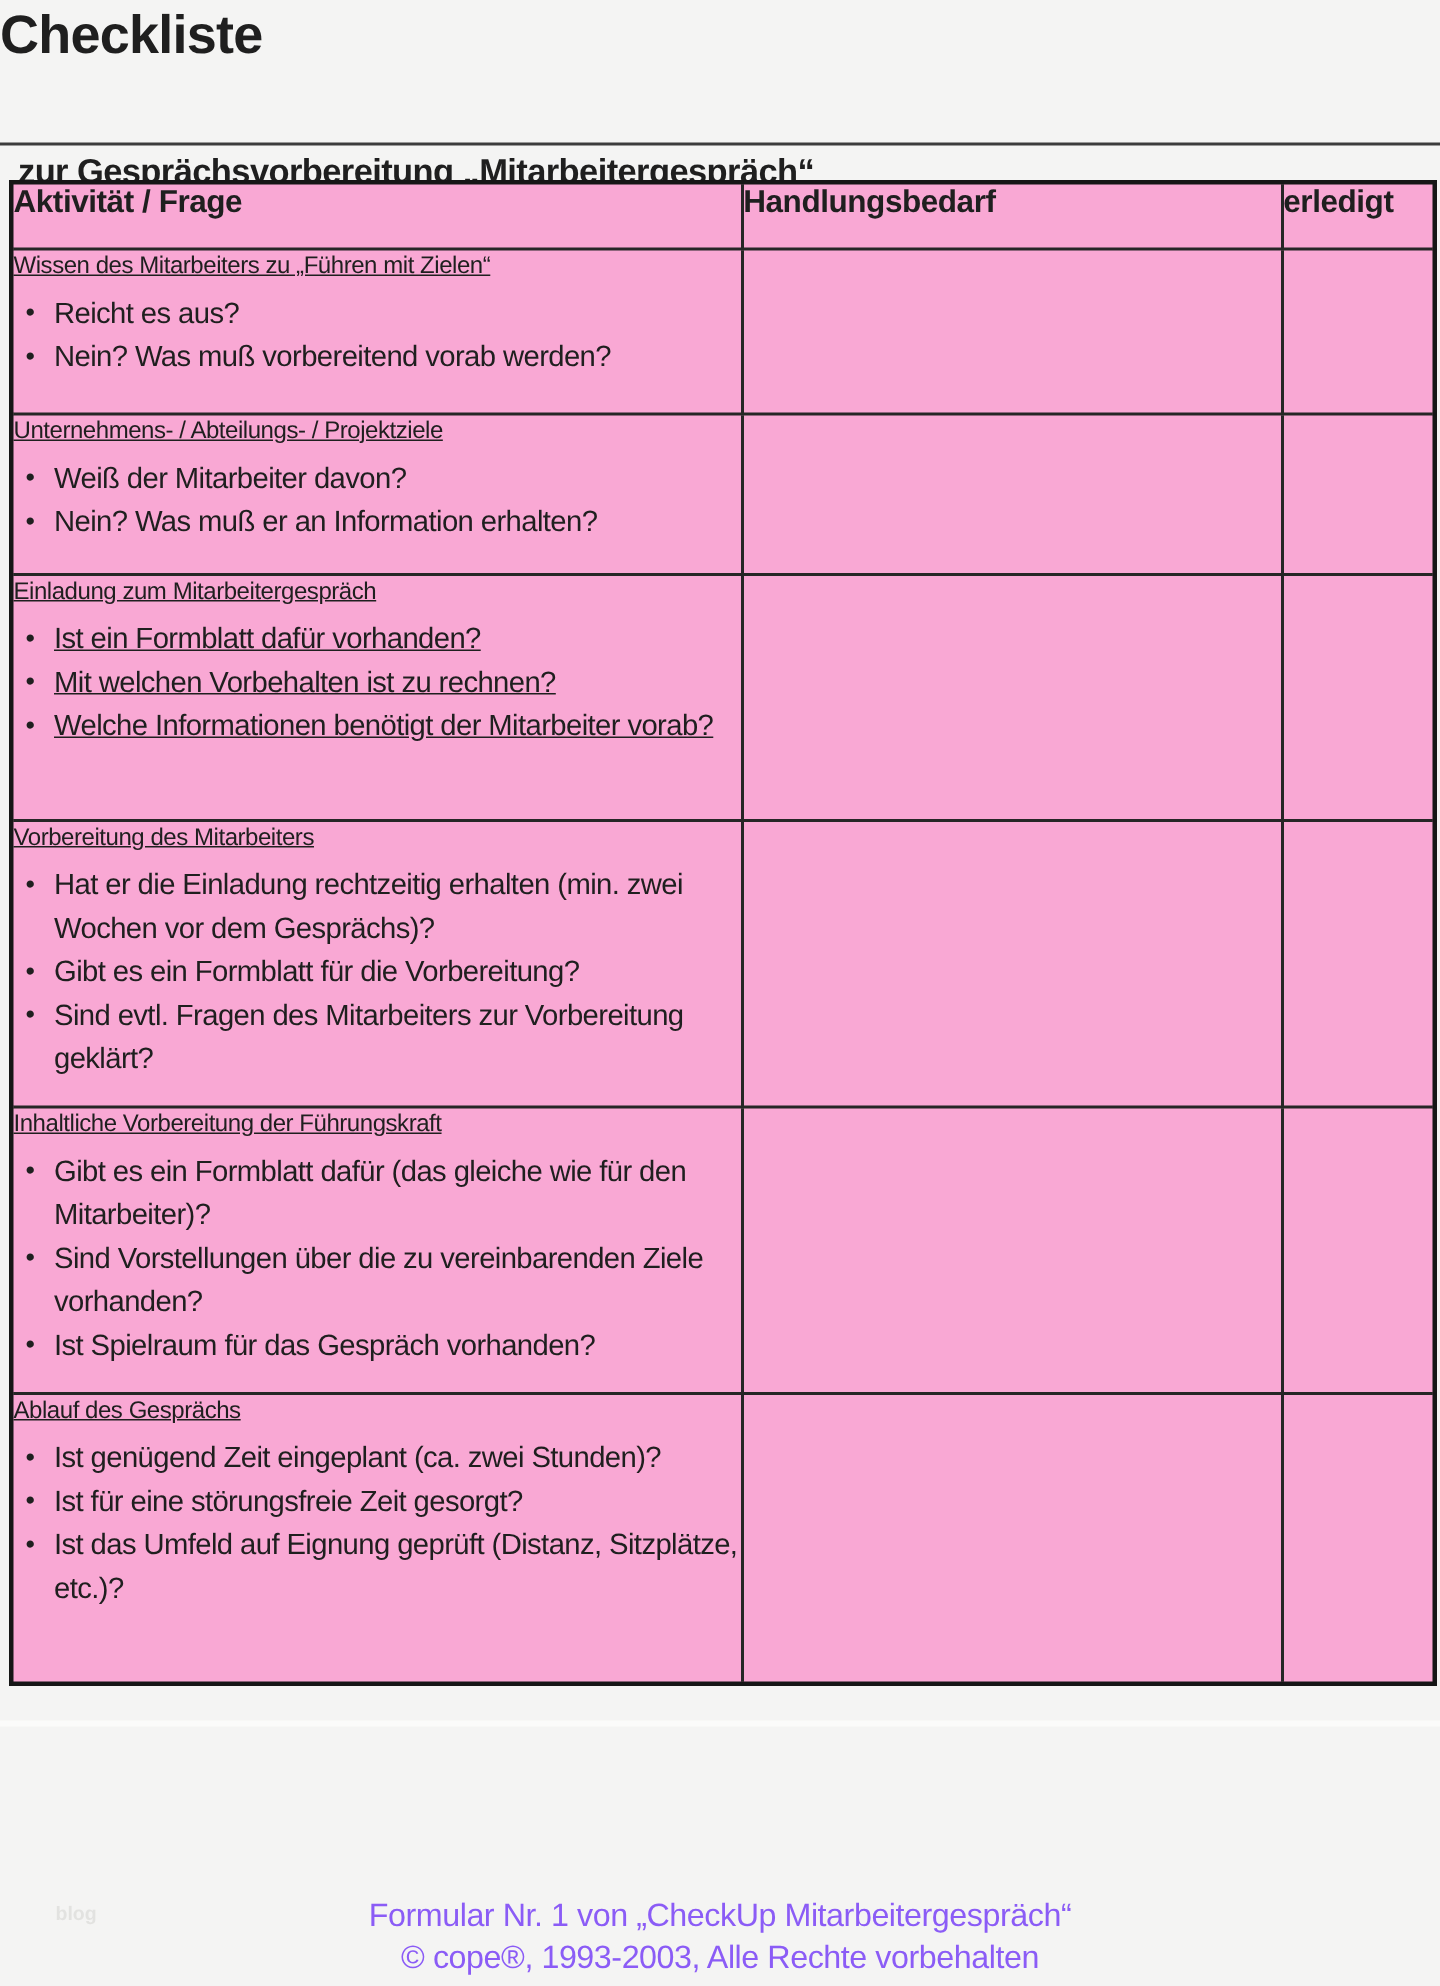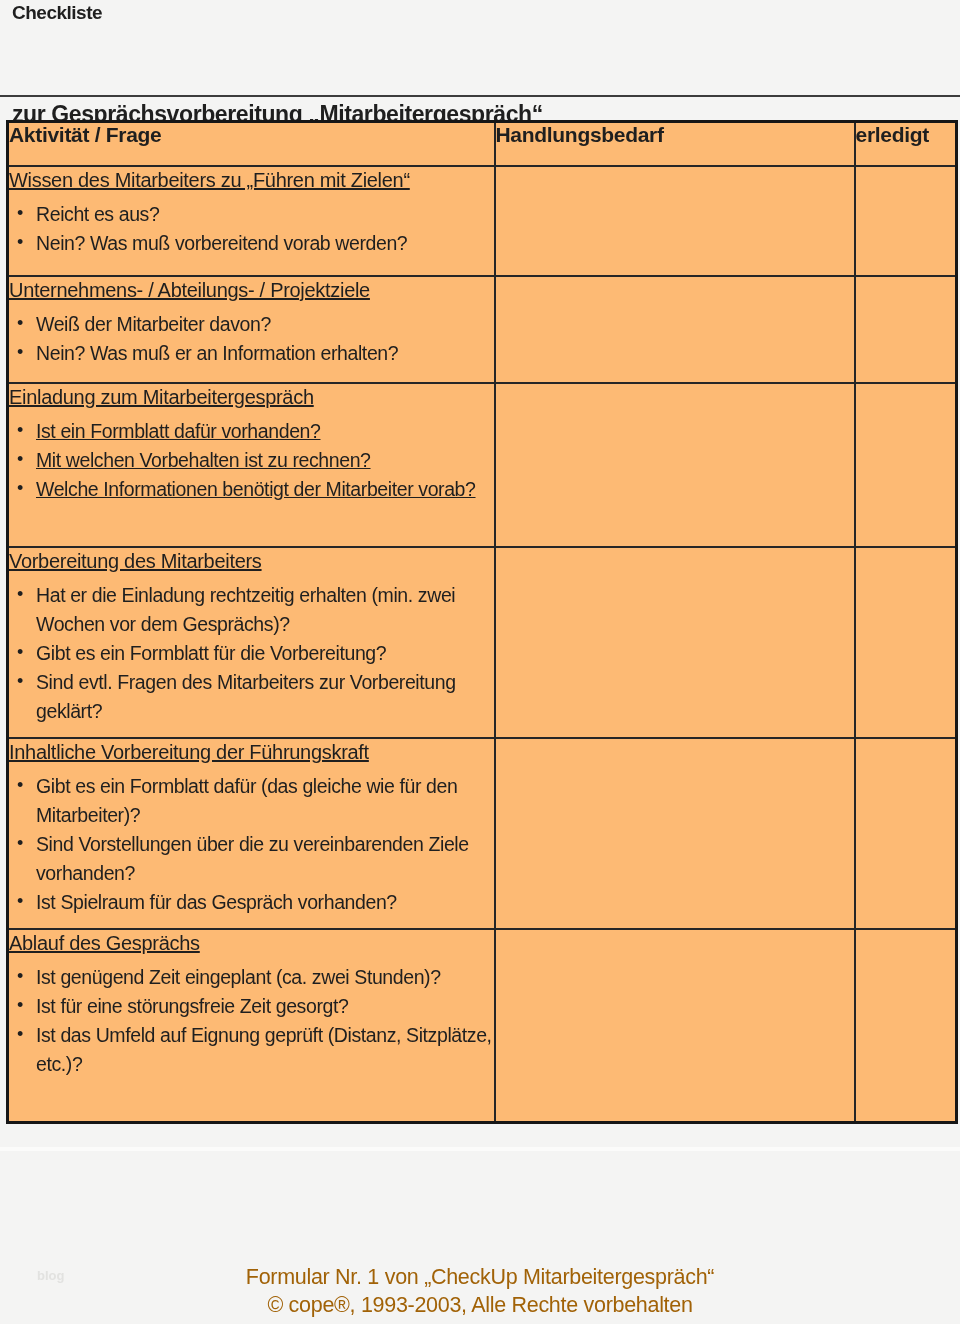--- a/index.html
+++ b/index.html
@@ -5,57 +5,57 @@
   html,body{margin:0;padding:0;}
   .page{
     position:relative;
     width:960px;height:1324px;
     background:#f4f4f3;
     font-family:"Liberation Sans", sans-serif;
     color:#1f1f1f;
     overflow:hidden;
   }
   .doc-title{
-    position:absolute;left:12px;top:2px;
-    font-size:19px;font-weight:bold;letter-spacing:-0.5px;
+    position:absolute;left:0;top:2px;
+    font-size:36px;font-weight:bold;letter-spacing:-0.5px;
   }
   .doc-subtitle{
     position:absolute;left:12px;top:64px;
     font-size:23px;font-weight:bold;letter-spacing:-0.4px;margin-top:37px;
   }
   .top-rule{
     position:absolute;left:0;top:95px;width:960px;height:2px;
     background:#3c3c3c;
   }
   table.checklist{
     position:absolute;left:6px;top:120px;
     width:949px;
     border-collapse:collapse;
     table-layout:fixed;
-    background:#fdba74;
+    background:#f9a8d4;
   }
   table.checklist col.c1{width:487px;}
   table.checklist col.c2{width:360px;}
   table.checklist col.c3{width:102px;}
   table.checklist{border:3px solid #161616;}
   table.checklist th, table.checklist td{
     border:2px solid #262626;
     vertical-align:top;
     padding:0;
   }
   th.hdr{
     height:42px;
     font-size:21px;font-weight:bold;letter-spacing:-0.3px;
     text-align:left;vertical-align:middle;
     padding:2px 10px 0 12px;
   }
   td.activity{padding:10px 14px 6px 12px;}
   .sec-heading{
     display:inline-block;
-    font-size:20px;letter-spacing:-0.3px;
+    font-size:16px;letter-spacing:-0.3px;
     text-decoration:underline;
     margin:2px 0 4px 0;
   }
   ul.bullets{
     margin:4px 0 0 0;padding:0;list-style:none;
   }
   ul.bullets li{
     position:relative;
     padding-left:27px;
     font-size:19.5px;line-height:29px;letter-spacing:-0.4px;
@@ -71,21 +71,21 @@
   tr.r5 td{height:189px;}
   tr.r6 td{height:191px;margin-left:28px;}
   .below-table-strip{
     position:absolute;left:0;top:1147px;width:960px;height:4px;
     background:#fbfbfa;
   }
   .footer{
     position:absolute;left:0;top:1263px;width:960px;
     text-align:center;
     font-size:21.5px;line-height:28px;letter-spacing:-0.3px;
-    color:#a16207;
+    color:#8b5cf6;
   }
   .watermark{
     position:absolute;left:37px;top:1268px;
     font-size:13px;color:#e2e2e0;font-weight:bold;
   }
 </style>
 </head>
 <body>
 
 <div class="page">

